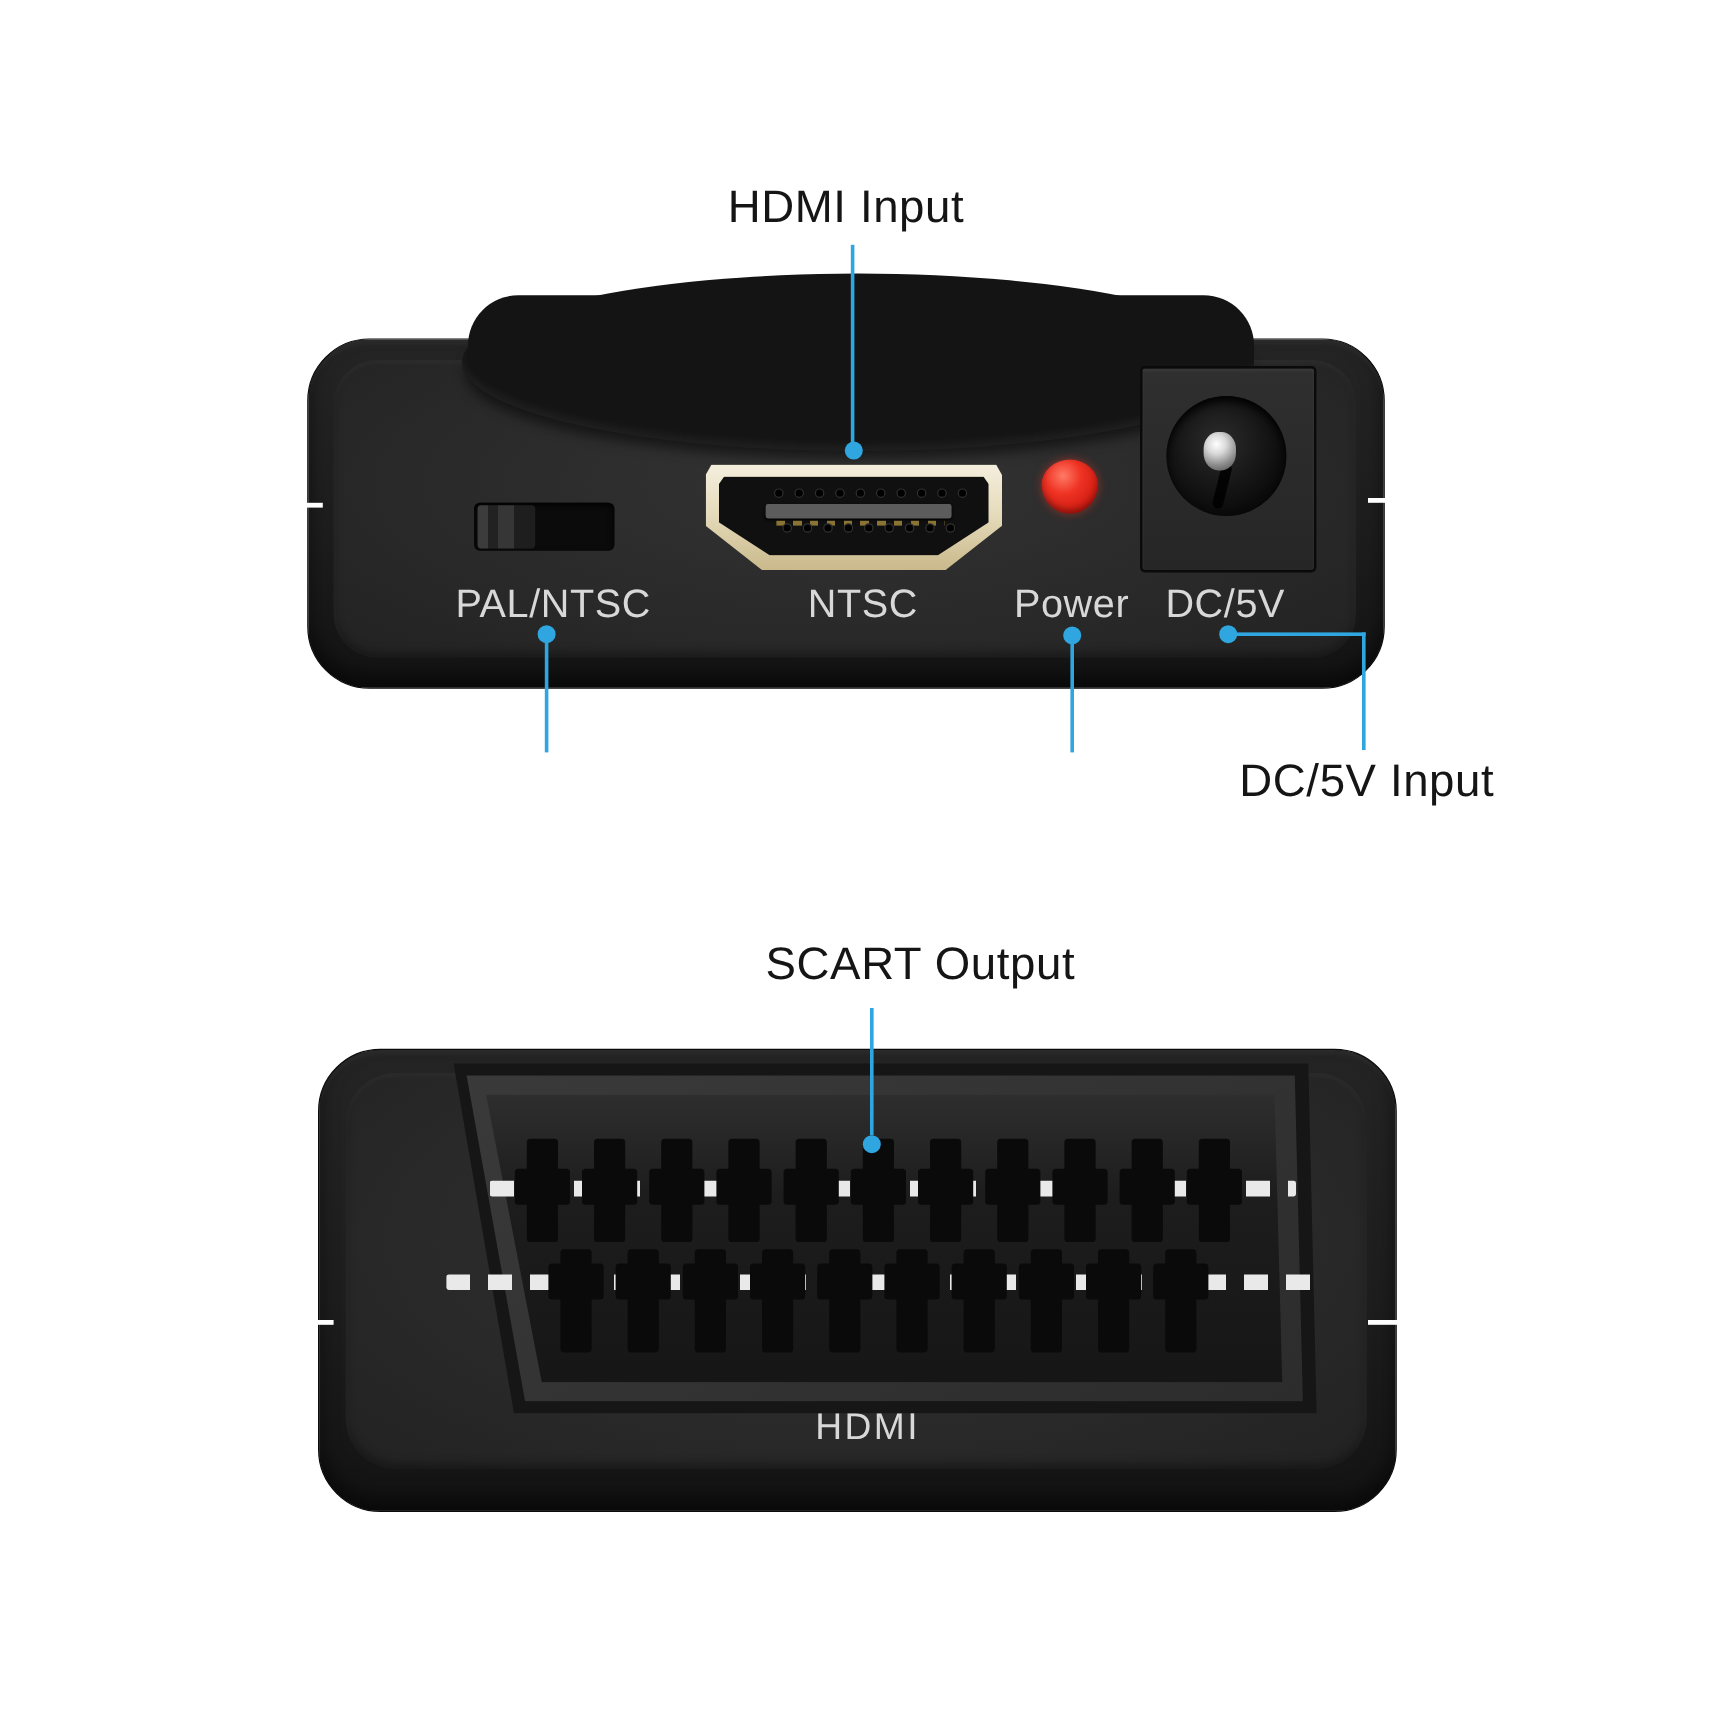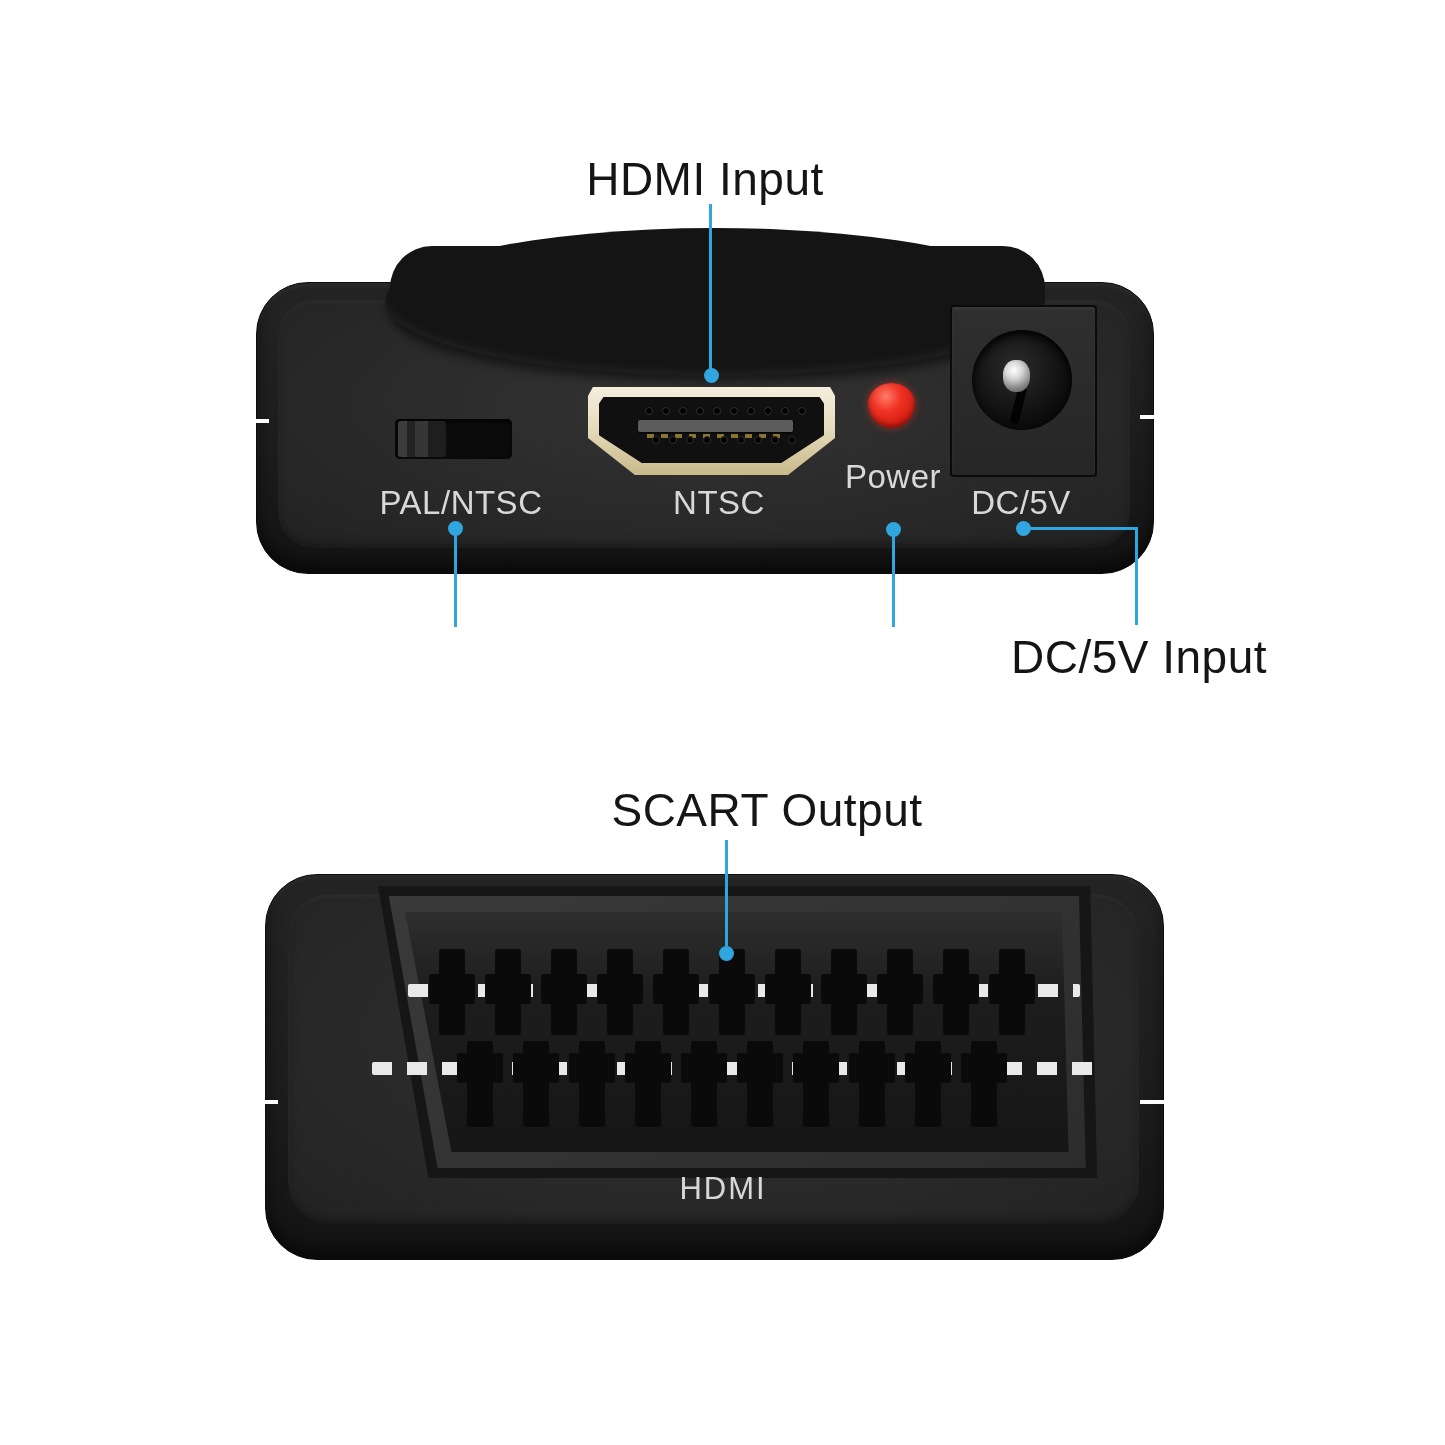--- a/index.html
+++ b/index.html
@@ -1,20 +1,20 @@
 <!DOCTYPE html>
 <html><head>
 <meta charset="utf-8">
 <style>
   html,body{margin:0;padding:0;background:#ffffff;}
   .canvas{position:relative;width:1445px;height:1445px;background:#ffffff;overflow:hidden;
           font-family:"Liberation Sans", sans-serif;}
 
   
-  .callout{position:absolute;transform:translateX(-50%);font-size:46px;color:#151515;
+  .callout{position:absolute;transform:translateX(-50%);font-size:38px;color:#151515;
            white-space:nowrap;z-index:9;letter-spacing:0.5px;}
   .vline{position:absolute;width:3px;background:#2fa6e0;z-index:8;}
   .hline{position:absolute;height:3px;background:#2fa6e0;z-index:8;}
   .dot{position:absolute;width:15px;height:15px;border-radius:50%;background:#2fa6e0;z-index:9;}
 
   
   .device-body{position:absolute;border-radius:52px;
       background:linear-gradient(180deg,#242424 0%,#1d1d1d 55%,#131313 100%);
       box-shadow:inset 0 -10px 16px rgba(0,0,0,.55), inset 0 3px 4px rgba(255,255,255,.05);
       border:1px solid #0b0b0b;z-index:1;}
@@ -138,21 +138,21 @@
 
   <div class="dc-panel">
     <div class="dc-hole">
       <div class="dc-pin-shadow"></div>
       <div class="dc-pin"></div>
     </div>
   </div>
 
   <div class="panel-label" style="left:461px;top:484px;">PAL/NTSC</div>
   <div class="panel-label" style="left:719px;top:484px;">NTSC</div>
-  <div class="panel-label" style="left:893px;top:458px;">Power</div>
+  <div class="panel-label" style="left:893px;top:484px;">Power</div>
   <div class="panel-label" style="left:1021px;top:484px;">DC/5V</div>
 
   <div class="notch" style="left:244px;top:419px;width:25px;"></div>
   <div class="notch" style="left:1140px;top:415px;width:25px;"></div>
 
   <div class="dot" style="left:448px;top:521px;"></div>
   <div class="vline" style="left:454px;top:531px;height:96px;"></div>
 
   <div class="dot" style="left:886px;top:522px;"></div>
   <div class="vline" style="left:892px;top:532px;height:95px;"></div>

